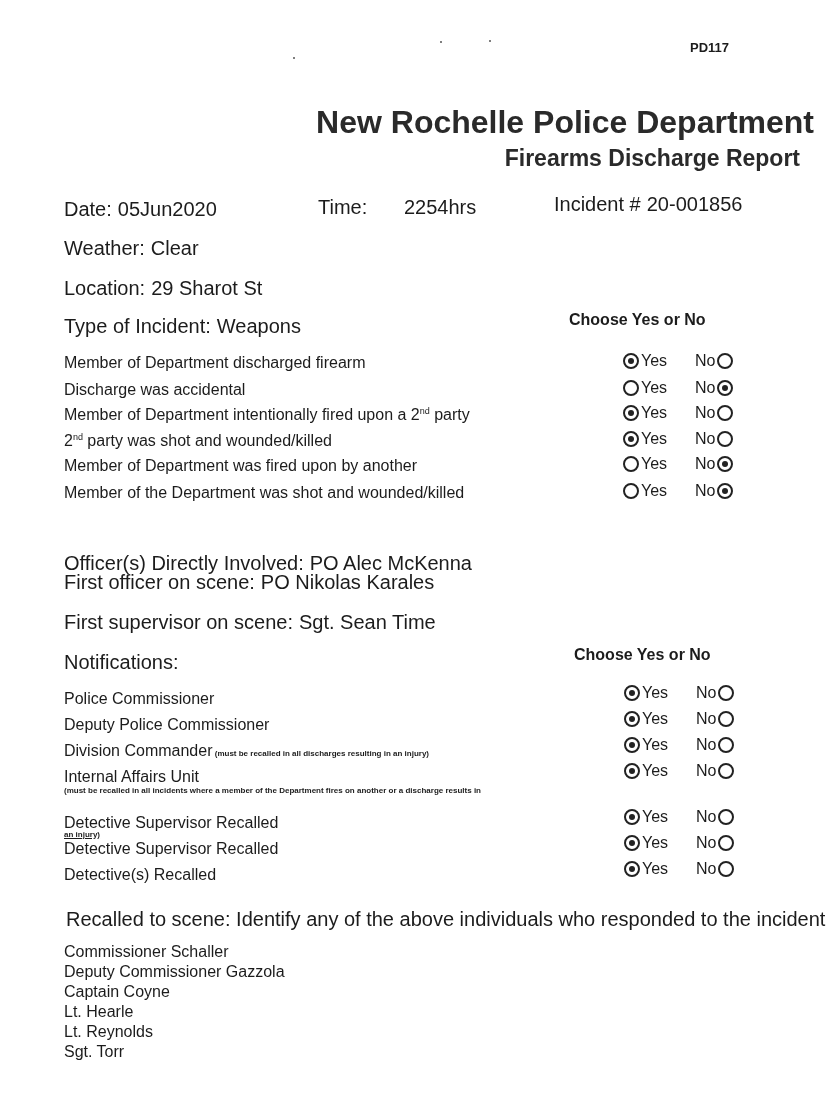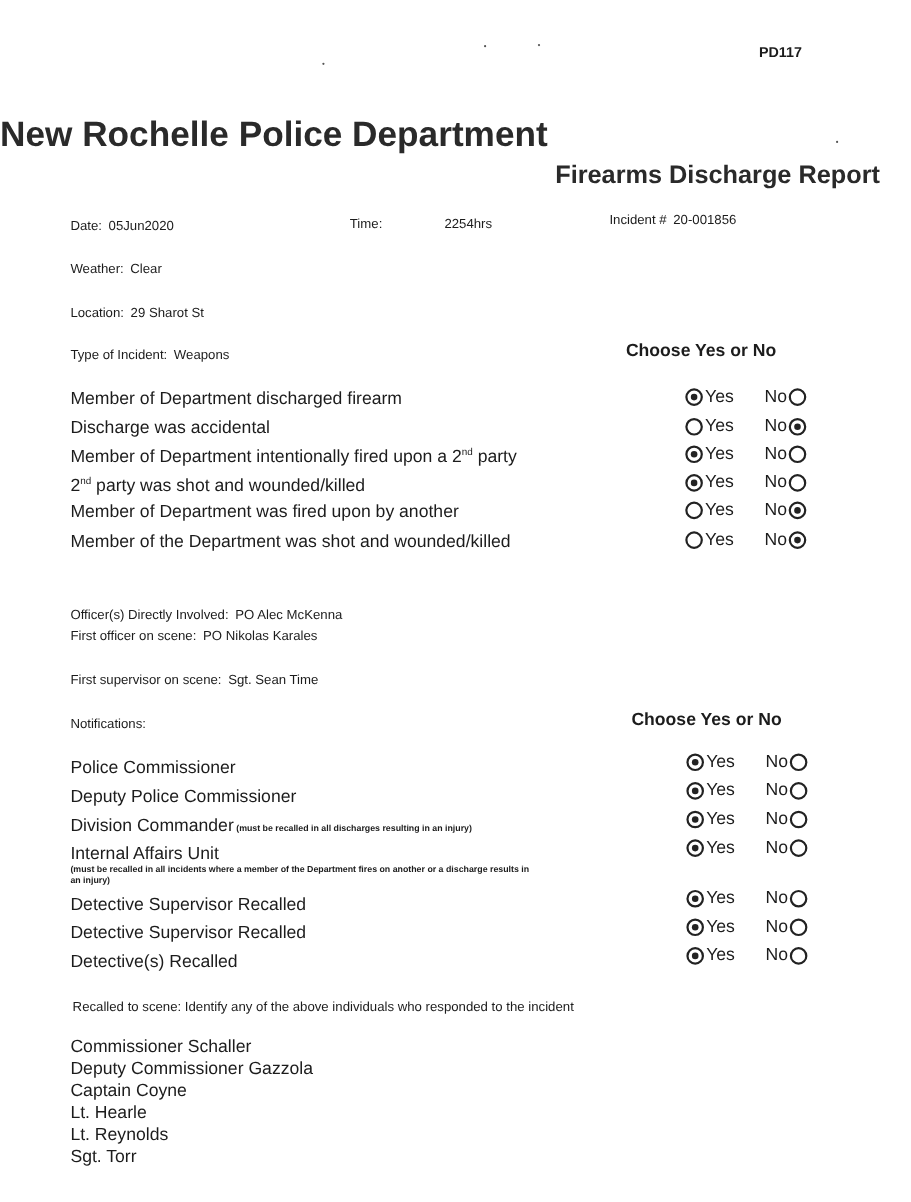--- a/index.html
+++ b/index.html
@@ -2,23 +2,23 @@
 <html><head>
 <meta charset="utf-8">
 <style>
   html, body { margin: 0; padding: 0; background: #ffffff; }
   body {
     width: 828px; height: 1093px; position: relative; overflow: hidden;
     font-family: "Liberation Sans", sans-serif; color: #1c1c1c;
   }
   .abs { position: absolute; white-space: nowrap; text-align: right; }
   .form-code { left: 690px; top: 40px; font-size: 13px; font-weight: bold; }
-  .org-title { left: 0; width: 800px; text-align: left; top: 104px; font-size: 32px; font-weight: bold; color: #2a2a2a; }
+  .org-title { left: 14px; width: 800px; text-align: right; top: 104px; font-size: 32px; font-weight: bold; color: #2a2a2a; }
   .doc-title { left: 0; width: 800px; text-align: right; top: 145px; font-size: 23px; font-weight: bold; color: #2a2a2a; }
-  .field { font-size: 12px; }
+  .field { font-size: 20px; }
   .field .lbl { margin-right: 6px; }
   .bold { font-weight: normal; }
   .choose { font-size: 16px; font-weight: bold; }
   .q-label { left: 64px; font-size: 16px; }
   sup { font-size: 9px; }
   .radios { font-size: 16px; }
   .radio-opt { position: absolute; display: flex; align-items: center; gap: 2px; }
   .radio {
     width: 16px; height: 16px; border: 2px solid #222; border-radius: 50%;
     box-sizing: border-box; display: inline-flex; align-items: center; justify-content: center;
@@ -190,21 +190,21 @@
         <span>Yes</span>
       </div>
       <div class="radio-opt radios" style="left: 696px; top: 736px;">
         <span>No</span>
         <span class="radio"></span>
       </div>
     </div>
     <div>
       <div class="abs q-label" style="top: 768px;"><span>Internal Affairs Unit</span></div>
       <div class="abs note" style="left: 64px; top: 786px;">(must be recalled in all incidents where a member of the Department fires on another or a discharge results in</div>
-      <div class="abs note" style="left: 64px; top: 796px;">an injury)</div>
+      <div class="abs note" style="left: 64px; top: 830px; text-decoration: underline;">an injury)</div>
       <div class="radio-opt radios" style="left: 624px; top: 762px;">
         <span class="radio checked">
           <span class="dot"></span>
         </span>
         <span>Yes</span>
       </div>
       <div class="radio-opt radios" style="left: 696px; top: 762px;">
         <span>No</span>
         <span class="radio"></span>
       </div>

